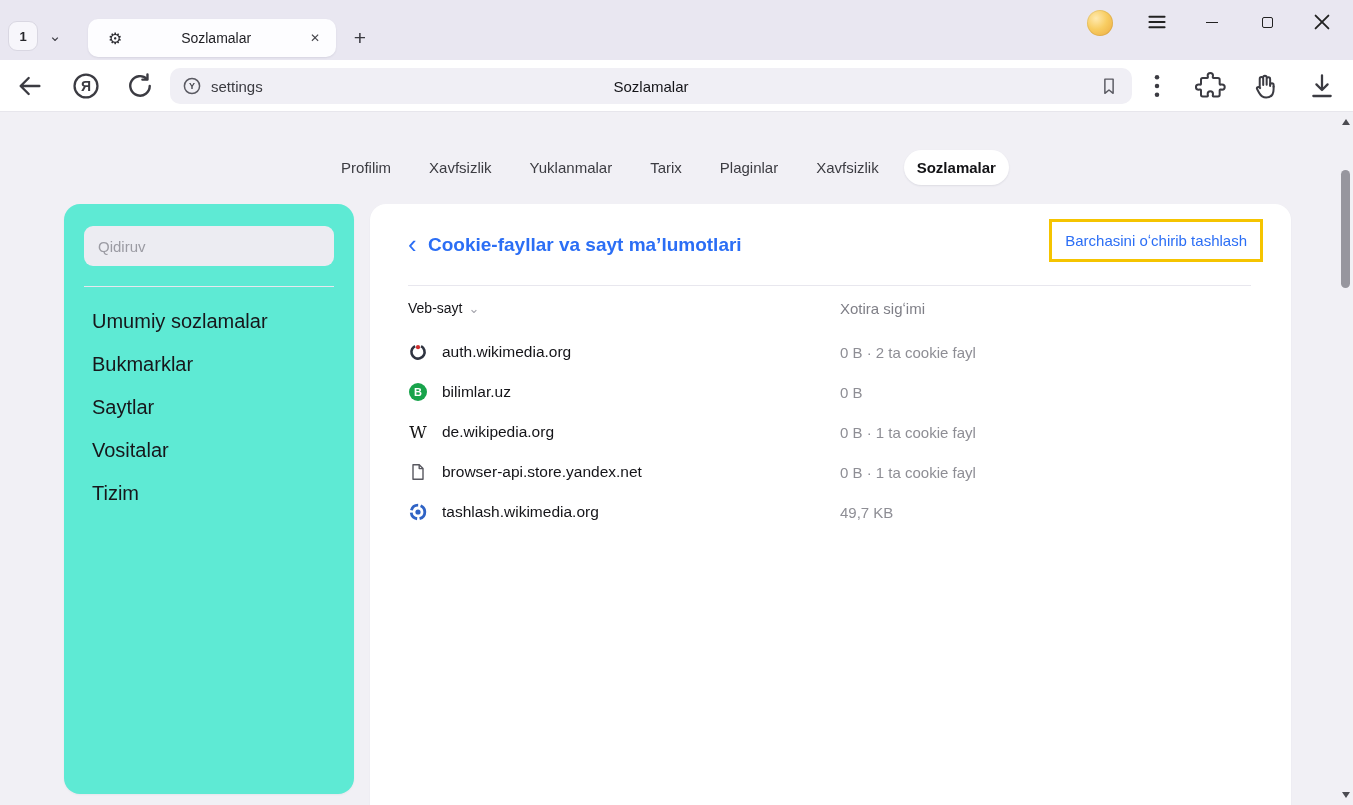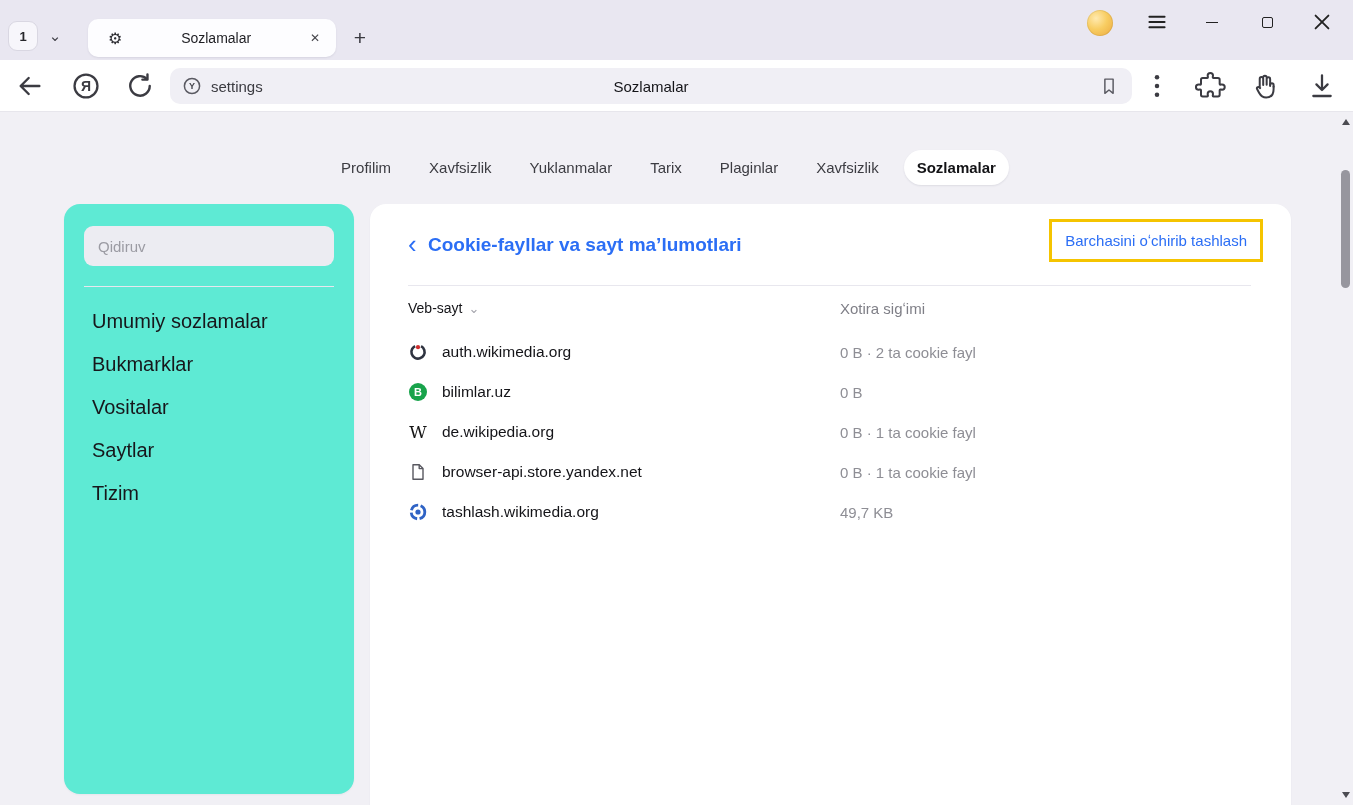--- a/index.html
+++ b/index.html
@@ -192,22 +192,22 @@
     <div class="navtab">Xavfsizlik</div>
     <div class="navtab active">Sozlamalar</div>
   </div>
 
   <div class="sidebar">
     <input class="search" type="text" placeholder="Qidiruv" style="">
     <div class="side-divider"></div>
     <div class="side-list">
       <div class="side-item">Umumiy sozlamalar</div>
       <div class="side-item">Bukmarklar</div>
+      <div class="side-item">Saytlar</div>
       <div class="side-item">Vositalar</div>
-      <div class="side-item">Saytlar</div>
       <div class="side-item">Tizim</div>
     </div>
   </div>
 
   <div class="main">
     <div class="back-chevron">‹</div>
     <div class="main-title">Cookie-fayllar va sayt ma’lumotlari</div>
     <div class="delete-box">Barchasini oʻchirib tashlash</div>
     <div class="main-divider"></div>
 

